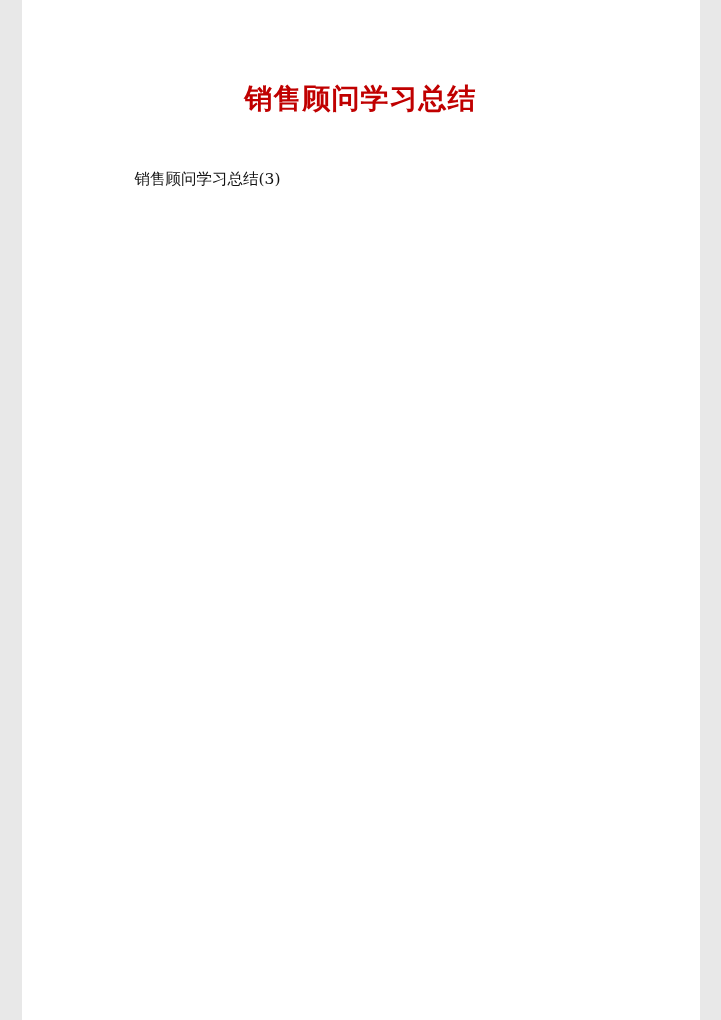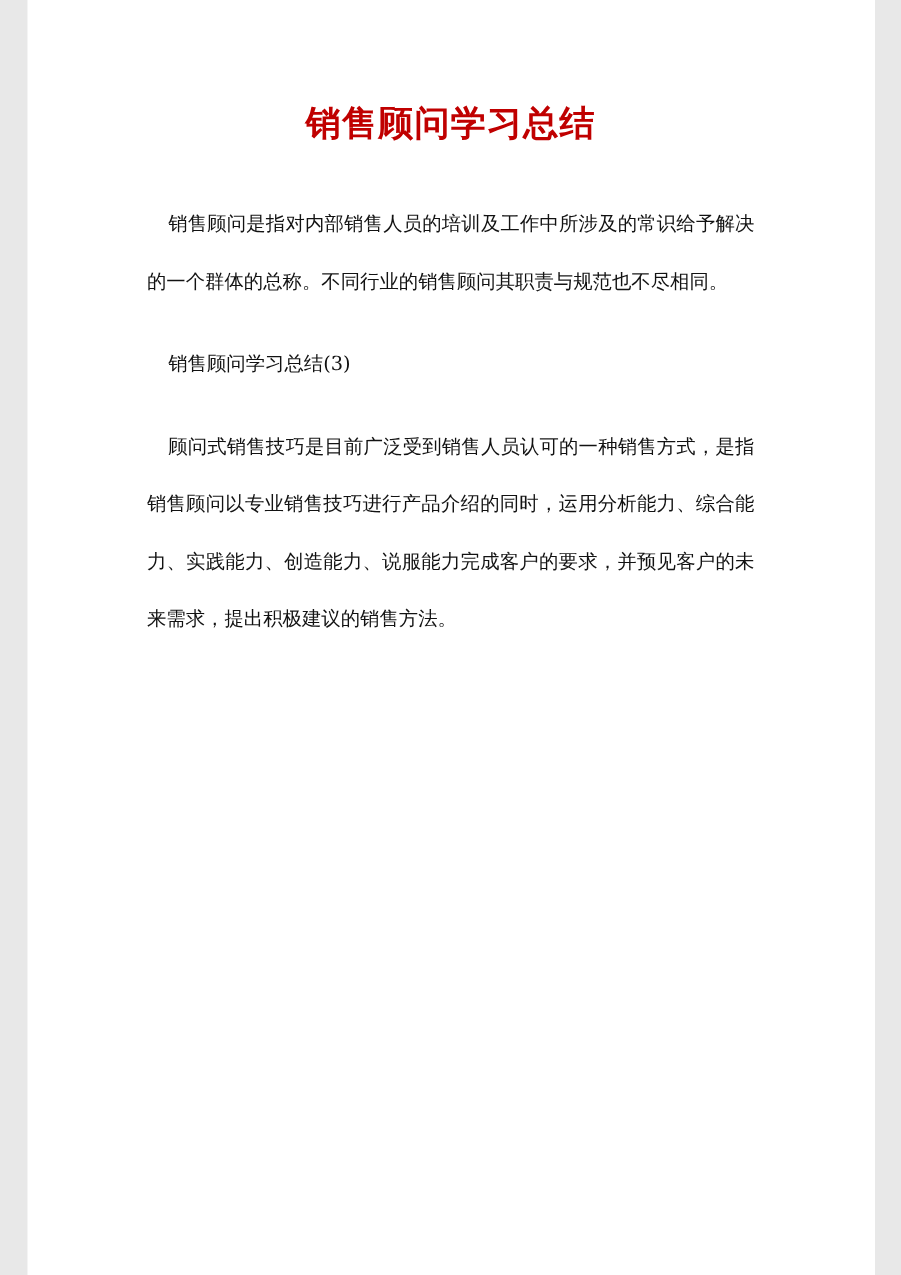--- a/index.html
+++ b/index.html
@@ -36,20 +36,18 @@
     text-indent: 17px;
     word-break: break-all;
   }
 </style>
 </head>
 <body>
 
 <div class="page">
   <h1 class="doc-title" style="color: rgb(192, 0, 0);">销售顾问学习总结</h1>
 
-  <p class="doc-paragraph">销售顾问是指对内部销售人员的培训及工作中所涉及的常识给予解决的一个群体的总称。不同行业的销售顾问其职责与规范也不尽相同。</p>
 
   <p class="doc-paragraph">销售顾问学习总结(3)</p>
 
 
-  <p class="doc-paragraph">顾问式销售技巧是目前广泛受到销售人员认可的一种销售方式，是指销售顾问以专业销售技巧进行产品介绍的同时，运用分析能力、综合能力、实践能力、创造能力、说服能力完成客户的要求，并预见客户的未来需求，提出积极建议的销售方法。</p>
 
 </div>
 
 </body></html>

